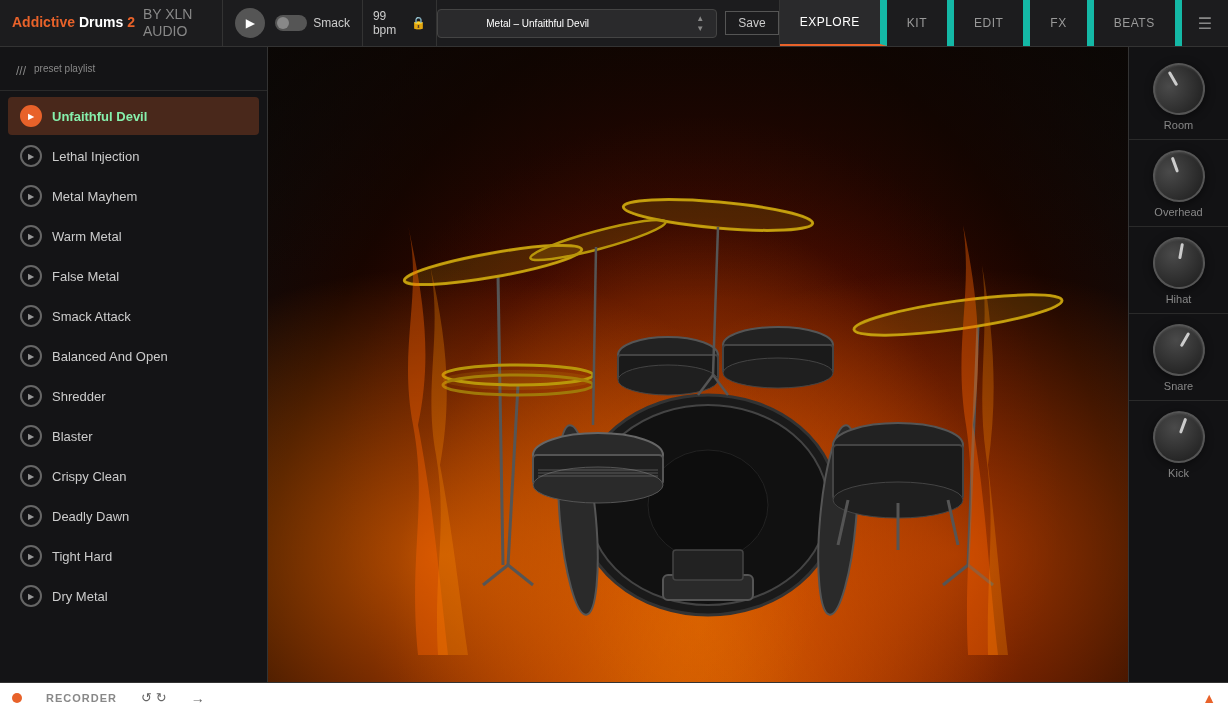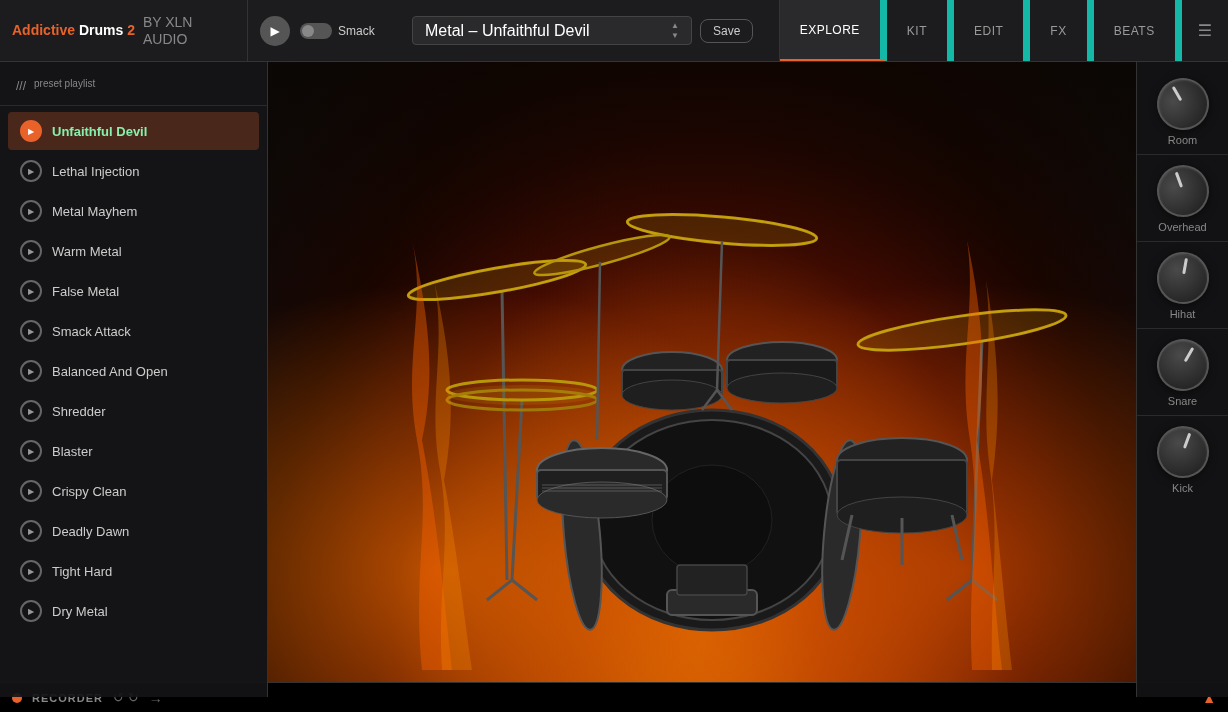--- a/index.html
+++ b/index.html
@@ -10,21 +10,21 @@
       font-family: -apple-system, BlinkMacSystemFont, 'Segoe UI', sans-serif;
       background: #1a1a1a;
       color: #fff;
       position: relative;
     }
 
     
     .top-nav {
       display: flex;
       align-items: center;
-      height: 62px;
+      height: 47px;
       background: #1c1c1e;
       border-bottom: 1px solid #333;
       position: relative;
       z-index: 10;
     }
     .logo-area {
       display: flex;
       align-items: center;
       width: 248px;
       padding: 0 12px;
@@ -117,36 +117,37 @@
       align-items: center;
       background: #2a2a2c;
       border: 1px solid #444;
       border-radius: 4px;
       padding: 4px 12px;
       gap: 8px;
       min-width: 280px;
       justify-content: space-between;
     }
     .preset-name {
-      font-size: 16px;
+      font-size: 10px;
       color: #fff;
+      margin-left: 36px;
     }
     .preset-arrows {
       display: flex;
       flex-direction: column;
       gap: 1px;
       color: #888;
       font-size: 8px;
     }
     .save-btn {
       background: none;
       border: 1px solid #555;
       color: #ccc;
       padding: 4px 12px;
-      border-radius: 8px;
+      border-radius: 0;
       cursor: pointer;
       font-size: 12px;
     }
 
     .nav-tabs {
       display: flex;
       height: 100%;
       border-left: 1px solid #333;
     }
     .nav-tab {
@@ -292,21 +293,21 @@
       position: absolute;
       top: 0;
       left: 0;
       right: 0;
       height: 40%;
       background: linear-gradient(to bottom, rgba(10,5,2,0.7) 0%, transparent 100%);
     }
 
     
     .right-panel {
-      width: 92px;
+      width: 100px;
       background: rgba(18, 18, 20, 0.95);
       border-left: 1px solid #333;
       display: flex;
       flex-direction: column;
       align-items: center;
       padding: 8px 0;
       gap: 2px;
       z-index: 5;
     }
     .knob-section {
@@ -343,26 +344,26 @@
     .knob-label {
       font-size: 11px;
       color: #888;
       margin-top: 4px;
       text-align: center;
     }
 
     
     .bottom-bar {
       height: 30px;
-      background: #000000;
+      background: #ffffff;
       border-top: 1px solid #333;
       display: flex;
       align-items: center;
       padding: 0 12px;
-      gap: 10px;
+      gap: 24px;
       position: absolute;
       bottom: 0;
       left: 0;
       right: 0;
     }
     .recorder-dot {
       width: 10px;
       height: 10px;
       border-radius: 50%;
       background: #e8622a;
@@ -420,20 +421,24 @@
   </div>
 
   <div class="nav-controls">
     <button class="play-btn">▶</button>
     <div class="sync-area">
       <div class="toggle-switch"></div>
       <span>Smack</span>
     </div>
   </div>
 
+  <div class="bpm-area">
+    <span>99 bpm</span>
+    <span>🔒</span>
+  </div>
 
   <div class="preset-selector">
     <div class="preset-box">
       <span class="preset-name">Metal – Unfaithful Devil</span>
       <div class="preset-arrows">
         <span>▲</span>
         <span>▼</span>
       </div>
     </div>
     <button class="save-btn">Save</button>

